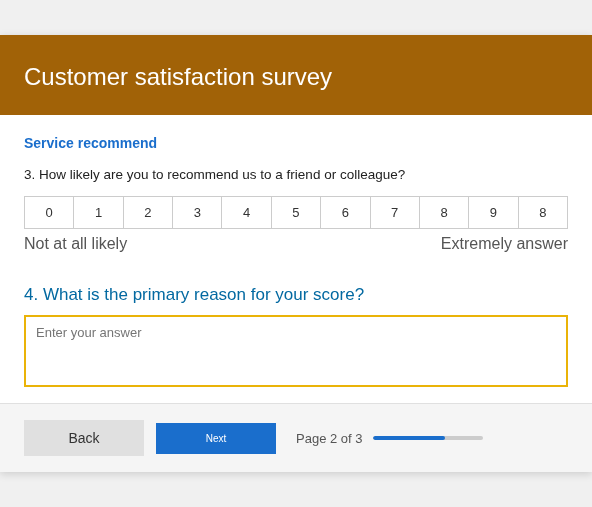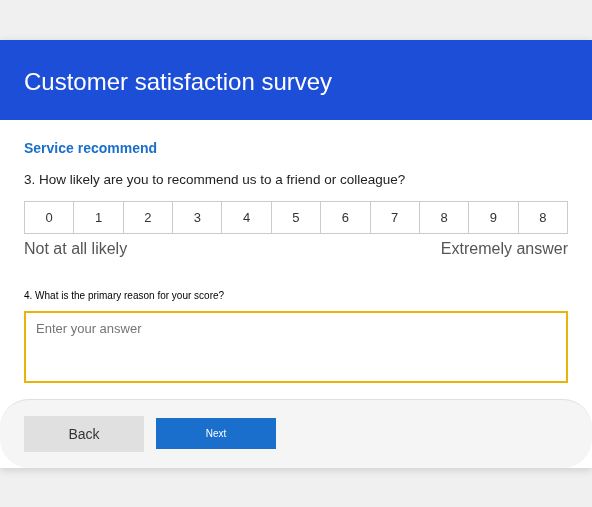--- a/index.html
+++ b/index.html
@@ -10,21 +10,21 @@
       justify-content: center;
       align-items: center;
       min-height: 100vh;
     }
     .survey-container {
       width: 592px;
       background: #fff;
       box-shadow: 0 2px 8px rgba(0,0,0,0.15);
     }
     .survey-header {
-      background: #1d4ed8;
+      background: #a16207;
       padding: 28px 24px 24px 24px;
     }
     .survey-header h1 {
       color: #fff;
       font-size: 24px;
       font-weight: 400;
     }
     .survey-body {
       padding: 20px 24px 0 24px;
       background: #fff;
@@ -59,22 +59,22 @@
       border-right: none;
     }
     .rating-labels {
       display: flex;
       justify-content: space-between;
       font-size: 16px;
       color: #555;
       margin-bottom: 20px;
     }
     .question-4 {
-      font-size: 10px;
-      color: #000000;
+      font-size: 17px;
+      color: #0369a1;
       margin-bottom: 10px;
       margin-top: 32px;
     }
     .answer-textarea {
       width: 100%;
       height: 72px;
       border: 2px solid #eab308;
       padding: 8px 10px;
       font-size: 13px;
       color: #999;
@@ -83,21 +83,20 @@
       outline: none;
     }
     .survey-footer {
       display: flex;
       align-items: center;
       padding: 16px 24px;
       background: #f5f5f5;
       border-top: 1px solid #e0e0e0;
       gap: 12px;
       margin-top: 12px;
-      border-radius: 29px;
     }
     .btn-back {
       background: #e0e0e0;
       color: #333;
       border: none;
       padding: 10px 0;
       width: 120px;
       font-size: 14px;
       cursor: pointer;
       font-family: 'Segoe UI', Arial, sans-serif;
@@ -171,14 +170,20 @@
     </div>
 
     
     <div class="question question-4">4. What is the primary reason for your score?</div>
     <textarea class="answer-textarea" placeholder="Enter your answer" style=""></textarea>
   </div>
 
   <div class="survey-footer">
     <button class="btn-back">Back</button>
     <button class="btn-next">Next</button>
+    <div class="page-indicator">
+      <span class="page-label">Page 2 of 3</span>
+      <div class="progress-bar-bg">
+        <div class="progress-bar-fill" style="width: 66%"></div>
+      </div>
+    </div>
   </div>
 </div>
 
 </body></html>

